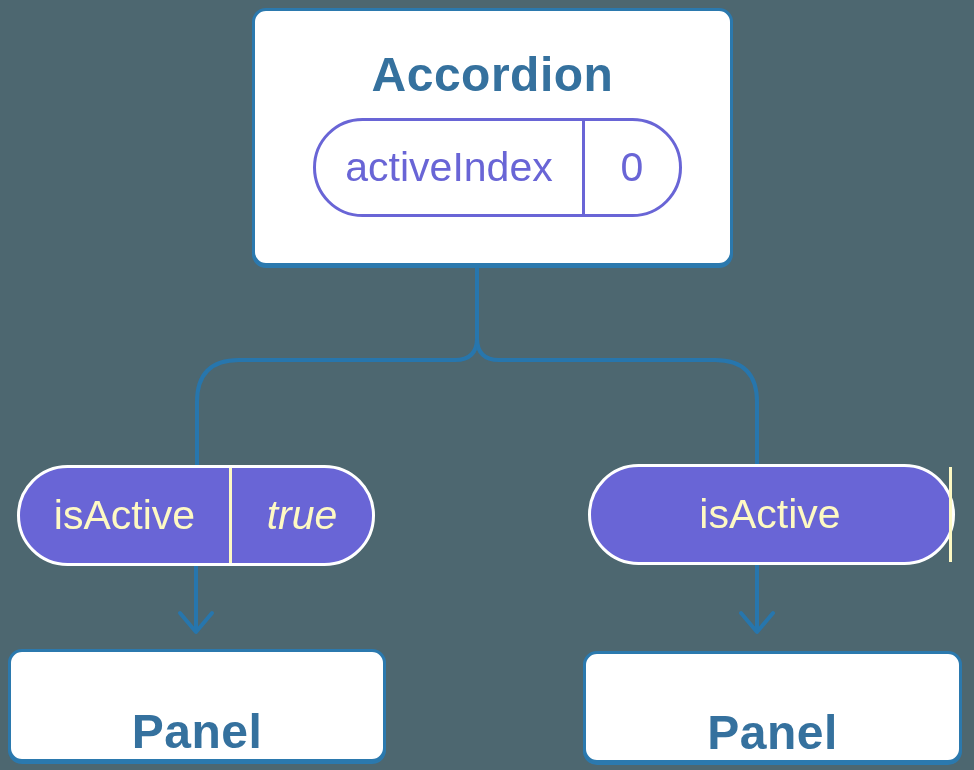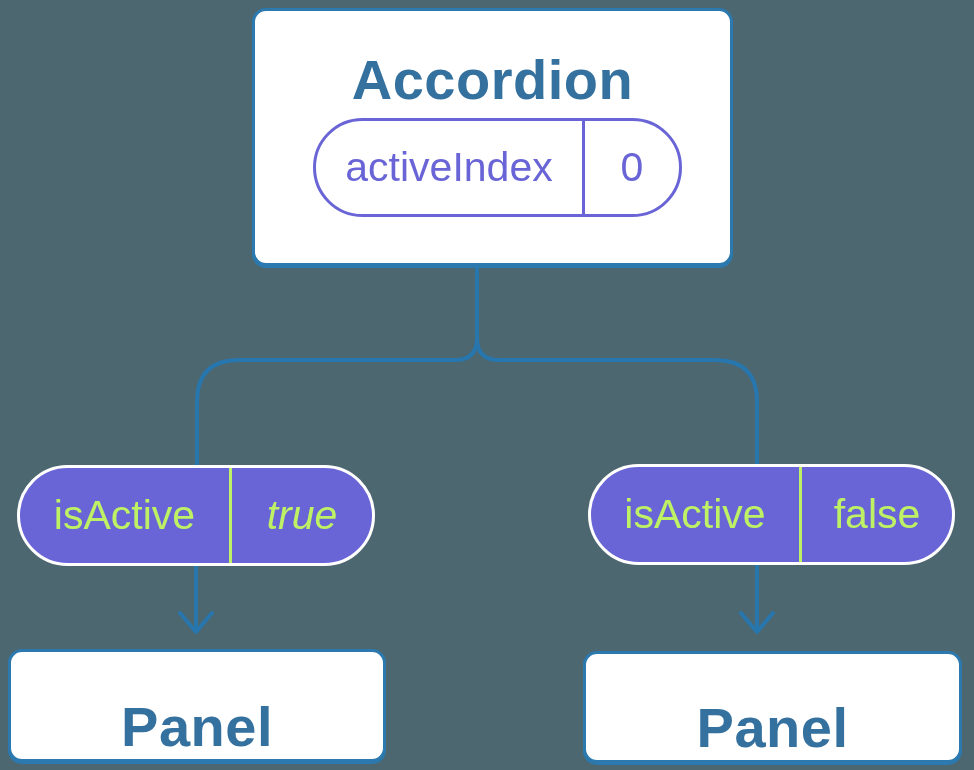--- a/index.html
+++ b/index.html
@@ -22,21 +22,21 @@
     background: #ffffff;
     border: 3px solid #2b79ae;
     box-shadow: 0 2px 0 #2b79ae;
     border-radius: 14px;
     box-sizing: border-box;
     z-index: 2;
   }
   .root-card { left: 252px; top: 8px; width: 481px; height: 258px; }
   .node-title {
     color: #35719e;
-    font-size: 56px;
+    font-size: 48px;
     font-weight: 600;
     text-align: center;
     letter-spacing: 0.5px;
   }
   .root-card .node-title { margin-top: 36px; }
   .panel-card {
     display: flex;
     align-items: flex-end;
     justify-content: center;
   }
@@ -52,21 +52,21 @@
     z-index: 3;
   }
   .pill-outline {
     background: #ffffff;
     border: 3px solid #6965d6;
     color: #6965d6;
   }
   .pill-solid {
     background: #6965d6;
     border: 3px solid #ffffff;
-    color: #bef264;
+    color: #fef9c3;
   }
   .state-pill { left: 313px; top: 118px; width: 369px; height: 99px; }
   .prop-pill-left  { left: 17px;  top: 465px; width: 358px; height: 101px; }
   .prop-pill-right { left: 588px; top: 464px; width: 367px; height: 101px; }
   .pill-cell {
     display: flex;
     align-items: center;
     justify-content: center;
     white-space: nowrap;
   }
@@ -96,21 +96,20 @@
     <div class="pill-cell pill-cell-value">0</div>
   </div>
 
   <div class="pill pill-solid prop-pill-left">
     <div class="pill-cell pill-cell-name">isActive</div>
     <div class="pill-cell pill-cell-value">true</div>
   </div>
 
   <div class="pill pill-solid prop-pill-right">
     <div class="pill-cell pill-cell-name">isActive</div>
-    <div class="pill-cell pill-cell-value">false</div>
   </div>
 
   <div class="card panel-card panel-left">
     <div class="node-title">Panel</div>
   </div>
 
   <div class="card panel-card panel-right">
     <div class="node-title">Panel</div>
   </div>
 

